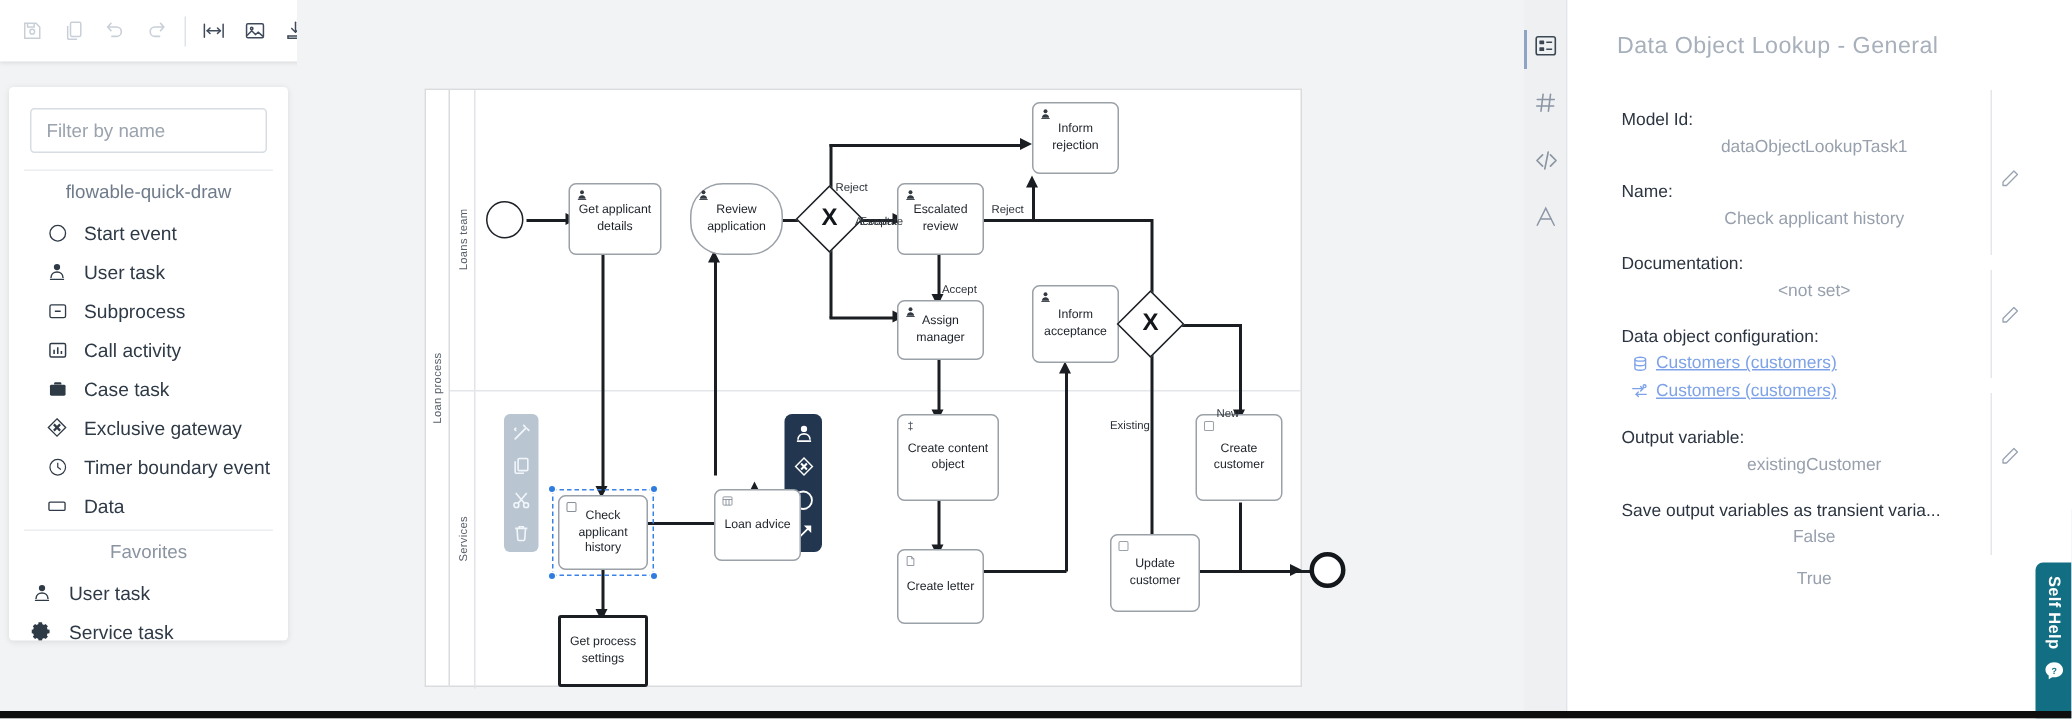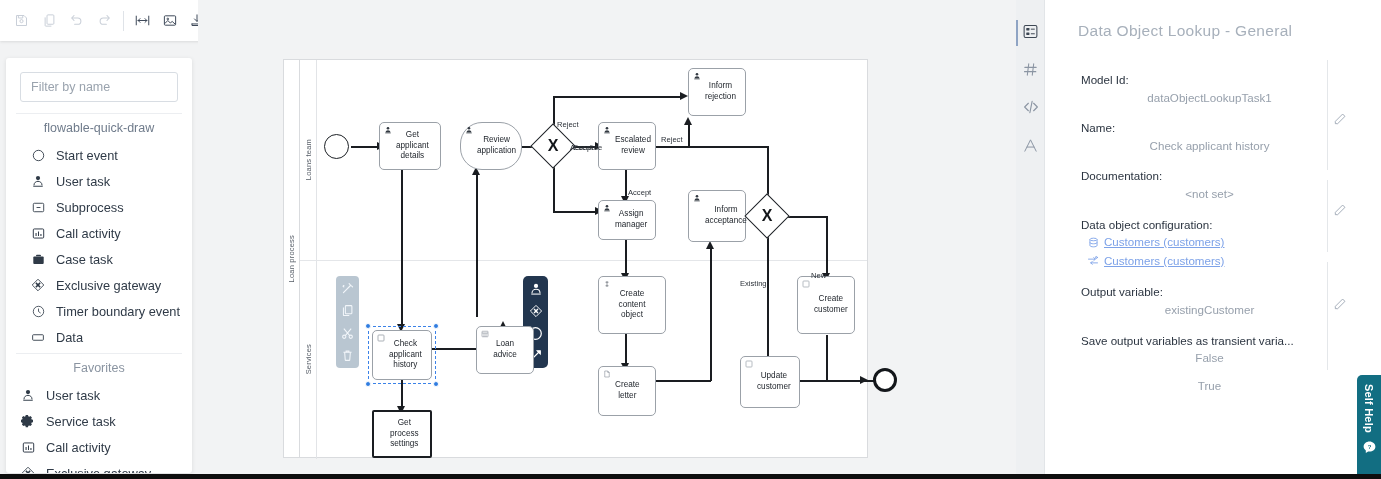--- a/index.html
+++ b/index.html
@@ -28,21 +28,21 @@
     display: flex; align-items: center; justify-content: center;
     cursor: pointer; color: #8c97a8;
   }
   .tb-btn.disabled { color: #c9cfd8; cursor: default; }
   .tb-btn.active { color: #3f4a5a; }
   .tb-sep { width: 1px; height: 20px; background: #dfe3e8; margin: 0 5px; }
 
   
   .palette {
     position: absolute; left: 6px; top: 58px;
-    width: 186px; height: 415px;
+    width: 186px; height: 369px;
     background: #ffffff;
     border-radius: 3px;
     box-shadow: 0 1px 4px rgba(0,0,0,0.10);
     overflow: hidden;
   }
   .filter-wrap { padding: 14px 14px 8px 14px; }
   .filter-input {
     width: 100%; height: 30px;
     border: 1px solid #d8dde3; border-radius: 3px;
     padding: 0 10px;
@@ -101,24 +101,24 @@
   .lane-div {
     position: absolute; left: 16px; right: 0; height: 1px; background: #e4e6e9;
   }
 
   
   .node {
     position: absolute;
     background: #ffffff;
     border: 1px solid #9ba1a8;
     border-radius: 5px;
-    display: flex; align-items: center; 
+    display: flex; align-items: center; justify-content: center;
     text-align: center;
     font-size: 8.2px; color: #1c2128; line-height: 1.32;
-    padding: 2px 16px;
+    padding: 2px 0;
   }
   .node.bold { border: 2px solid #1a1d21; border-radius: 2px; }
   .node .ntype {
     position: absolute; left: 4px; top: 3px;
     width: 9px; height: 9px; color: #333a42;
     display: flex; align-items: flex-start; justify-content: flex-start;
   }
   .evt {
     position: absolute; border-radius: 50%;
     background: #fff;

